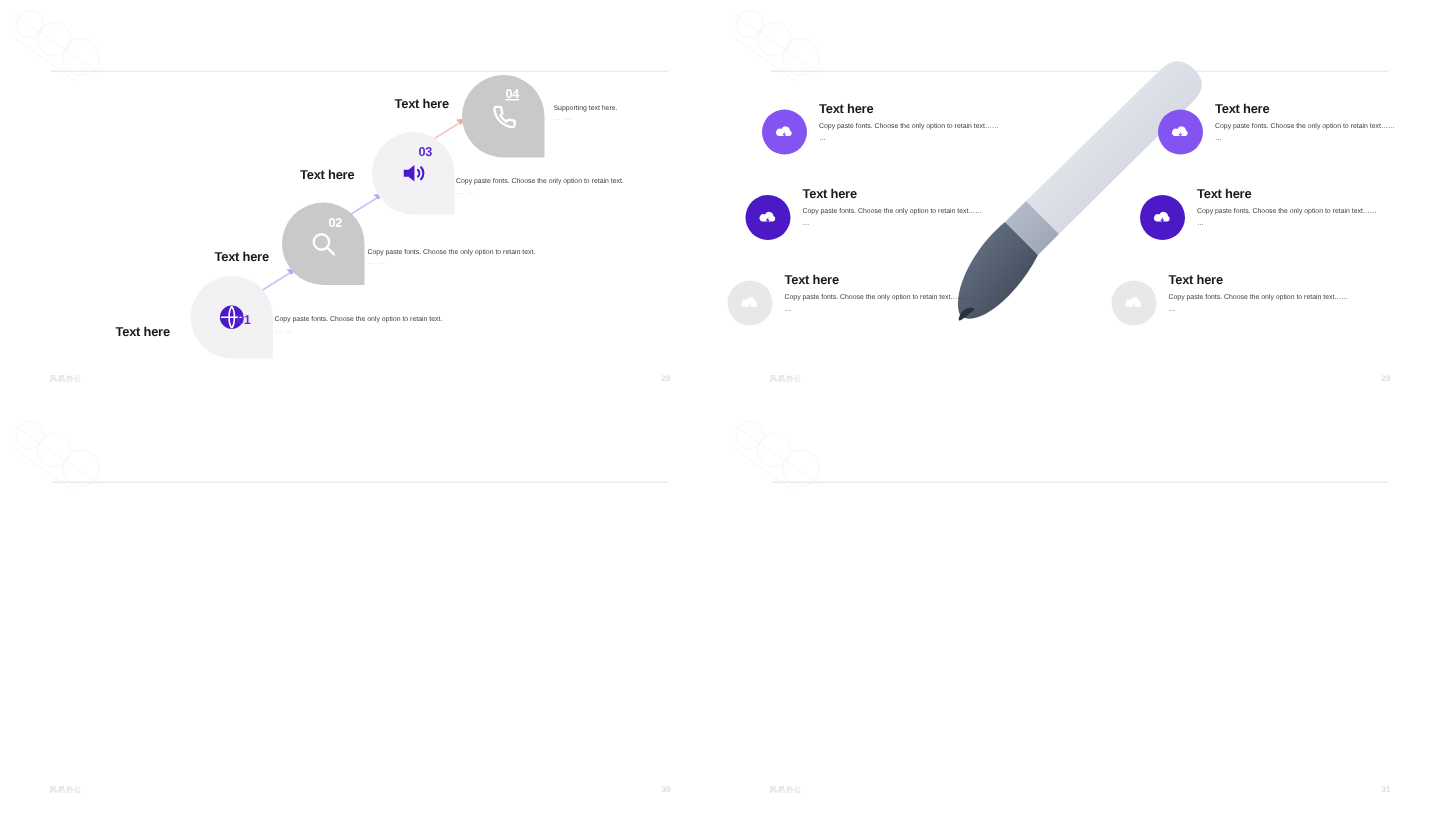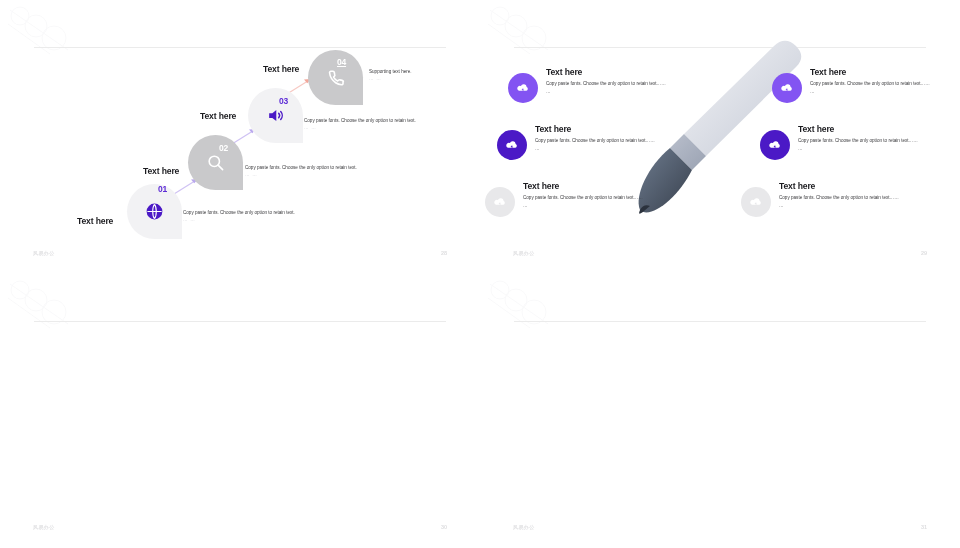--- a/index.html
+++ b/index.html
@@ -135,21 +135,21 @@
 
     <div class="step">
       <div class="teardrop td-light" style="left:127px; top:184px;"></div>
       <div class="td-icon" style="left:127px; top:184px;">
         <svg viewBox="0 0 24 24" fill="none" stroke="#4b19c6" stroke-width="1.9">
           <circle cx="12" cy="12" r="9" fill="#4b19c6" stroke="none"></circle>
           <circle cx="12" cy="12" r="9" stroke="#4b19c6"></circle>
           <path d="M3 12h18M12 3c3 3.5 3 14.5 0 18M12 3c-3 3.5-3 14.5 0 18" stroke="#ffffff" stroke-width="1.4"></path>
         </svg>
       </div>
-      <div class="step-num num-purple" style="left:158px; top:184px;text-align:right;">01</div>
+      <div class="step-num num-purple" style="left:158px; top:208px;text-align:right;">01</div>
       <div class="step-title h-txt" style="left:77px; top:216px;">Text here</div>
       <div class="step-body" style="left:183px; top:209px;">
         <div class="body-txt">Copy paste fonts. Choose the only option to retain text.</div>
         <div class="dots">… …</div>
       </div>
     </div>
 
     <div class="step">
       <div class="teardrop td-gray" style="left:188px; top:135px;"></div>
       <div class="td-icon" style="left:188px; top:135px;">

